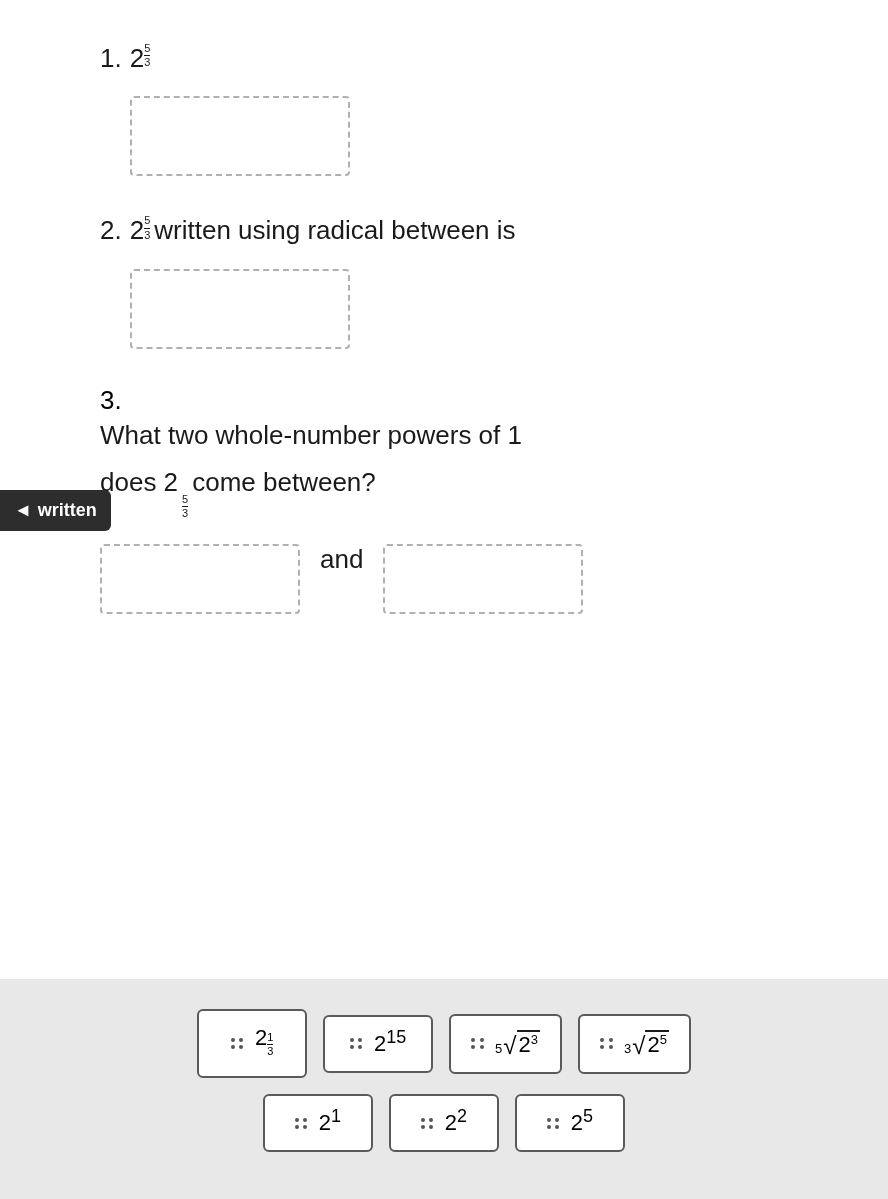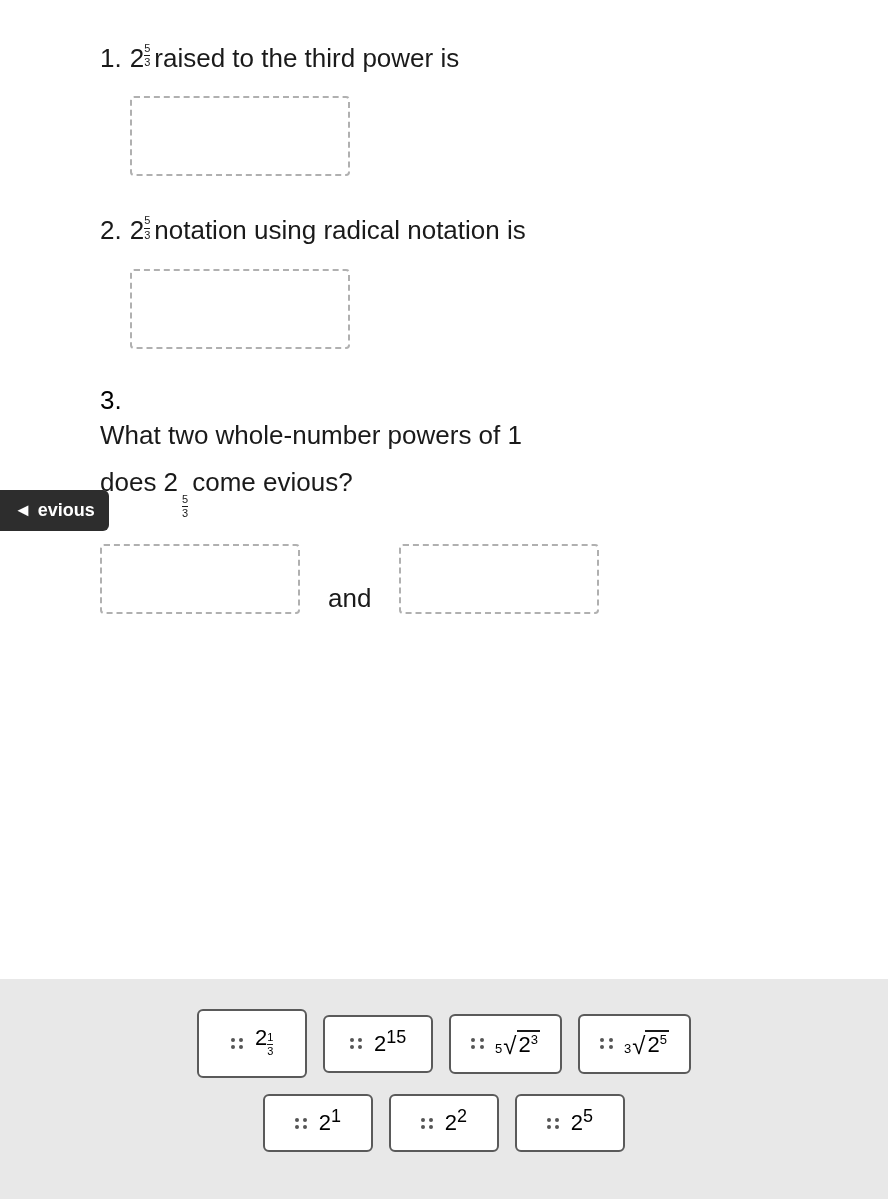--- a/index.html
+++ b/index.html
@@ -83,22 +83,22 @@
       margin-top: 10px;
     }
     .q3-text {
       font-size: 26px;
       color: #1a1a1a;
       line-height: 1.5;
       margin-bottom: 24px;
     }
     .q3-answer-row {
       display: flex;
-      align-items: flex-end;
-      gap: 28px;
+      align-items: flex-start;
+      gap: 20px;
       margin-left: 0px;
     }
     .and-label {
       font-size: 26px;
       color: #1a1a1a;
     }
 
     
     .previous-button {
       position: absolute;
@@ -228,71 +228,70 @@
       position: relative;
       top: -8px;
     }
 
   </style>
 </head>
 <body>
 
 <div class="previous-button">
   <span>◄</span>
-  <span>evious</span>
+  <span>written</span>
 </div>
 
 <div class="main-content">
 
   <div class="question-block">
     <div class="question-text">
       <span class="q-number">1.</span>
       <span class="base-with-exp">
         <span class="base-num">2</span>
         <span class="exp-frac">
           <span class="num">5</span>
           <span class="den">3</span>
         </span>
       </span>
-      <span style="margin-left:4px;">raised to the third power is</span>
     </div>
     <div class="dashed-box"></div>
   </div>
 
   <div class="question-block">
     <div class="question-text">
       <span class="q-number">2.</span>
       <span class="base-with-exp">
         <span class="base-num">2</span>
         <span class="exp-frac">
           <span class="num">5</span>
           <span class="den">3</span>
         </span>
       </span>
-      <span style="margin-left:4px;">notation using radical notation is</span>
+      <span style="margin-left:4px;">written using radical between is</span>
     </div>
     <div class="dashed-box"></div>
   </div>
 
   <div class="q3-block">
     <div style="margin-left:0; font-size:26px; display:flex; align-items:baseline; gap:4px; margin-bottom:0;">
       <span style="font-size:26px;">3.</span>
     </div>
     <div class="q3-text" style="margin-left:0; padding-left:0;">
       <div>What two whole-number powers of 1</div>
       <div style="display:flex; align-items:baseline; gap:4px; margin-top:8px;">
         <span>does 2</span>
         <span class="base-with-exp">
           <span class="base-num"></span>
           <span class="exp-frac">
             <span class="num">5</span>
             <span class="den">3</span>
           </span>
         </span>
-        <span>come evious?</span>
+        <span>come between?</span>
       </div>
     </div>
     <div class="q3-answer-row">
       <div class="dashed-box-small"></div>
       <span class="and-label">and</span>
       <div class="dashed-box-small"></div>
     </div>
   </div>
 
 </div>

